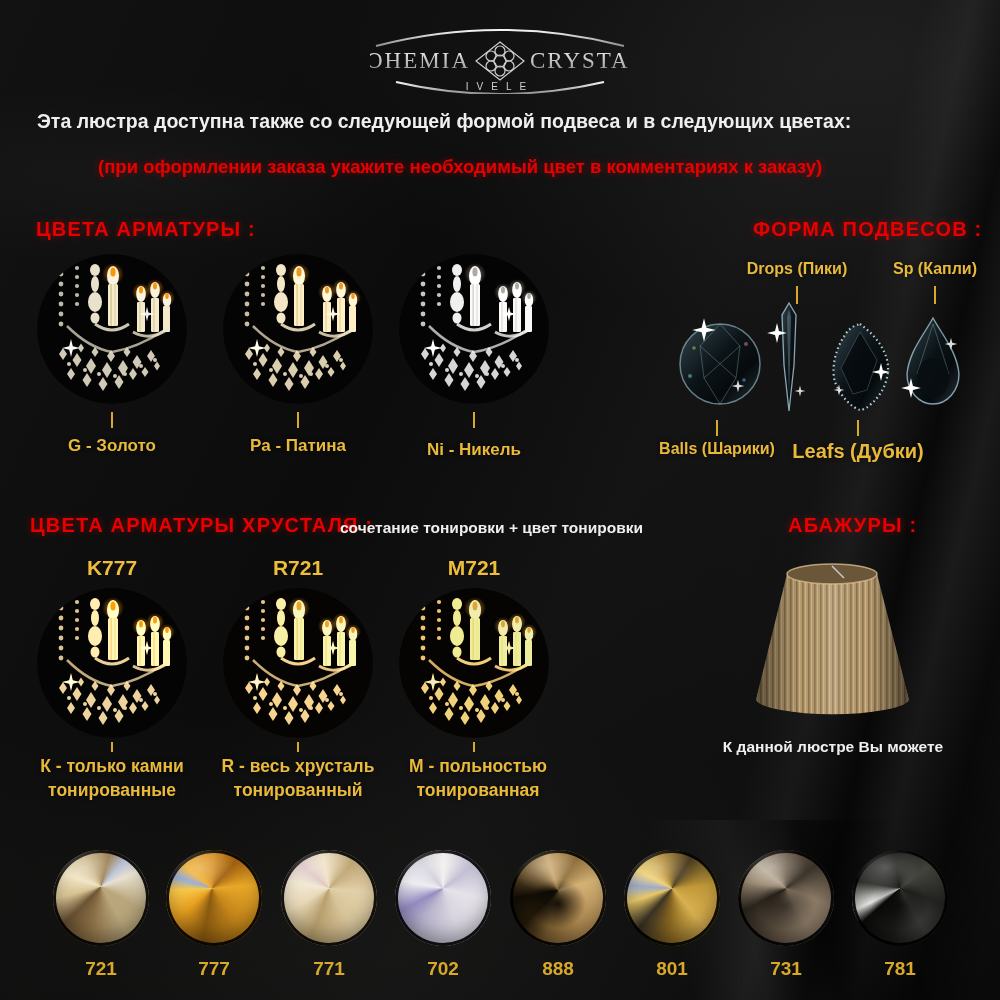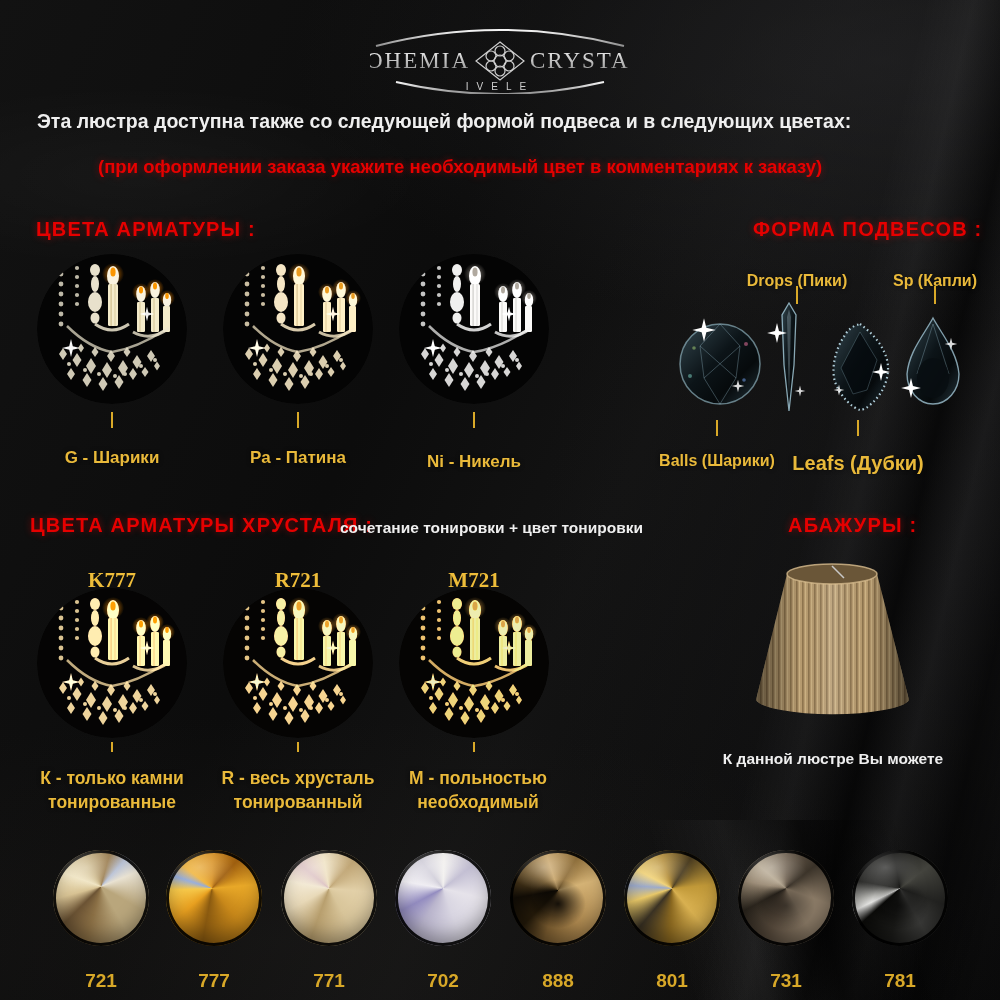--- a/index.html
+++ b/index.html
@@ -19,33 +19,33 @@
     background:linear-gradient(103deg, transparent 50%, rgba(255,255,255,0.035) 58%, rgba(0,0,0,0.55) 68%, rgba(255,255,255,0.03) 76%, rgba(0,0,0,0.45) 86%, transparent 96%);}
   .fold2{left:0;top:80px;width:620px;height:320px;
     background:radial-gradient(420px 130px at 22% 30%, rgba(255,255,255,0.03), transparent 70%);}
   .fold3{left:540px;top:820px;width:460px;height:180px;
     background:linear-gradient(75deg, transparent 30%, rgba(255,255,255,0.04) 45%, rgba(0,0,0,0.5) 60%, transparent 80%);}
 
   .wtext{color:#efefef;font-weight:600;}
   .rtext{color:#e60000;font-weight:700;text-shadow:0 0 7px rgba(230,0,0,0.45);}
   .gtext{color:#e9b93a;font-weight:600;text-shadow:0 0 4px rgba(0,0,0,0.6);}
   .sec-title{font-size:20px;letter-spacing:1.2px;}
-  .cc{transform:translateX(-50%);text-align:center;white-space:nowrap;margin-top:12px;}
+  .cc{transform:translateX(-50%);text-align:center;white-space:nowrap;}
   .tick{position:absolute;width:2px;background:#d9a928;}
 
   .photo-circle{position:absolute;width:150px;height:150px;border-radius:50%;overflow:hidden;}
   .photo-circle svg{display:block;width:150px;height:150px;}
   .tint-g{filter:saturate(1.15) brightness(1.03);}
   .tint-pa{filter:sepia(.28) saturate(1.15);}
   .tint-ni{filter:saturate(.07) brightness(1.1);}
   .tint-k{filter:sepia(.45) saturate(1.7);}
   .tint-r{filter:sepia(.68) saturate(1.75) brightness(.97);}
   .tint-m{filter:sepia(.9) saturate(2) brightness(.93);}
 
-  .code-label{font-size:21px;font-weight:700;color:#eebd3a;font-family:Liberation Serif, serif;}
+  .code-label{font-size:21px;font-weight:700;color:#eebd3a;}
   .cap{font-size:17.5px;}
 
   .swatch{position:absolute;width:96px;height:96px;border-radius:50%;
     box-shadow:inset 0 0 0 3px rgba(0,0,0,0.9), inset 0 -10px 18px rgba(0,0,0,0.35);}
   .swatch::before{content:"";position:absolute;inset:0;border-radius:50%;
     background:radial-gradient(ellipse 60% 40% at 35% 18%, rgba(255,255,255,0.28), transparent 60%);}
   .c721{background:conic-gradient(from 150deg at 50% 38%, #b9a67c 0deg, #8a6f45 45deg, #6b5334 75deg, #d8c394 105deg, #efe3c0 140deg, #cdb98b 180deg, #9c7f52 225deg, #b9c2d6 252deg, #e9e2d2 278deg, #a8build 0, #b9a67c 330deg, #b9a67c 360deg);}
   .c721{background:conic-gradient(from 150deg at 50% 38%, #b9a67c 0deg, #8a6f45 45deg, #6b5334 75deg, #d8c394 105deg, #efe3c0 140deg, #cdb98b 180deg, #9c7f52 225deg, #b9c2d6 252deg, #e9e2d2 278deg, #b9a67c 330deg, #b9a67c 360deg);}
   .c777{background:conic-gradient(from 140deg at 48% 40%, #c8881a 0deg, #8a5a10 50deg, #e8a020 90deg, #f6c84a 128deg, #8fa7d8 148deg, #f0b030 168deg, #d89020 220deg, #a06010 262deg, #e8a828 305deg, #c8881a 360deg);}
   .c771{background:conic-gradient(from 150deg at 50% 40%, #d8c59a 0deg, #b89f6e 50deg, #e8d9b8 92deg, #f2e8d2 130deg, #ddc3c4 160deg, #efe2c2 200deg, #c2a878 252deg, #e2d0a8 305deg, #d8c59a 360deg);}
@@ -215,21 +215,21 @@
       </svg>
   </div>
   <div class="photo-circle" style="left:399px;top:254px">
     <svg viewBox="0 0 150 150" class="tint-ni">
         <use href="#chand-sym"></use>
       </svg>
   </div>
   <div class="tick" style="left:111px;top:412px;height:16px"></div>
   <div class="tick" style="left:297px;top:412px;height:16px"></div>
   <div class="tick" style="left:473px;top:412px;height:16px"></div>
-  <div class="abs gtext cc" style="left:112px;top:436px;font-size:17px">G - Шарики</div>
+  <div class="abs gtext cc" style="left:112px;top:436px;font-size:17px">G - Золото</div>
   <div class="abs gtext cc" style="left:298px;top:436px;font-size:17px">Pa - Патина</div>
   <div class="abs gtext cc" style="left:474px;top:440px;font-size:17px">Ni - Никель</div>
 
   <div class="abs gtext cc" style="left:797px;top:260px;font-size:16px">Drops (Пики)</div>
   <div class="abs gtext cc" style="left:935px;top:260px;font-size:16px">Sp (Капли)</div>
   <div class="tick" style="left:796px;top:286px;height:18px"></div>
   <div class="tick" style="left:934px;top:286px;height:18px"></div>
 
   <svg class="abs" style="left:674px;top:316px" width="92" height="92" viewBox="0 0 92 92">
     <circle cx="46" cy="48" r="40" fill="url(#crysGrad)" stroke="#9fc6d4" stroke-width="1.5" stroke-opacity="0.6"></circle>
@@ -296,21 +296,21 @@
   </div>
   <div class="tick" style="left:111px;top:742px;height:10px"></div>
   <div class="tick" style="left:297px;top:742px;height:10px"></div>
   <div class="tick" style="left:473px;top:742px;height:10px"></div>
 
   <div class="abs gtext cc cap" style="left:112px;top:756px">К - только камни</div>
   <div class="abs gtext cc cap" style="left:112px;top:780px">тонированные</div>
   <div class="abs gtext cc cap" style="left:298px;top:756px">R - весь хрусталь</div>
   <div class="abs gtext cc cap" style="left:298px;top:780px">тонированный</div>
   <div class="abs gtext cc cap" style="left:478px;top:756px">М - польностью</div>
-  <div class="abs gtext cc cap" style="left:478px;top:780px">необходимый</div>
+  <div class="abs gtext cc cap" style="left:478px;top:780px">тонированная</div>
 
   <svg class="abs" style="left:748px;top:552px" width="168" height="172" viewBox="0 0 168 172">
     <path d="M39,22 L8,148 A77,16 0 0 0 161,148 L129,22 A45,10 0 0 1 39,22 Z" fill="url(#pleats)"></path>
     <path d="M39,22 L8,148 A77,16 0 0 0 161,148 L129,22 A45,10 0 0 1 39,22 Z" fill="url(#shadeShade)"></path>
     <ellipse cx="84" cy="22" rx="45" ry="10" fill="#6a5638"></ellipse>
     <ellipse cx="84" cy="22" rx="45" ry="10" fill="none" stroke="#d8bd8e" stroke-width="1.5" stroke-opacity="0.8"></ellipse>
     <path d="M84,14 L96,26" stroke="#c8c8c8" stroke-width="1.5"></path>
   </svg>
   <div class="abs wtext cc" style="left:833px;top:738px;font-size:15.5px">К данной люстре Вы можете</div>
 

